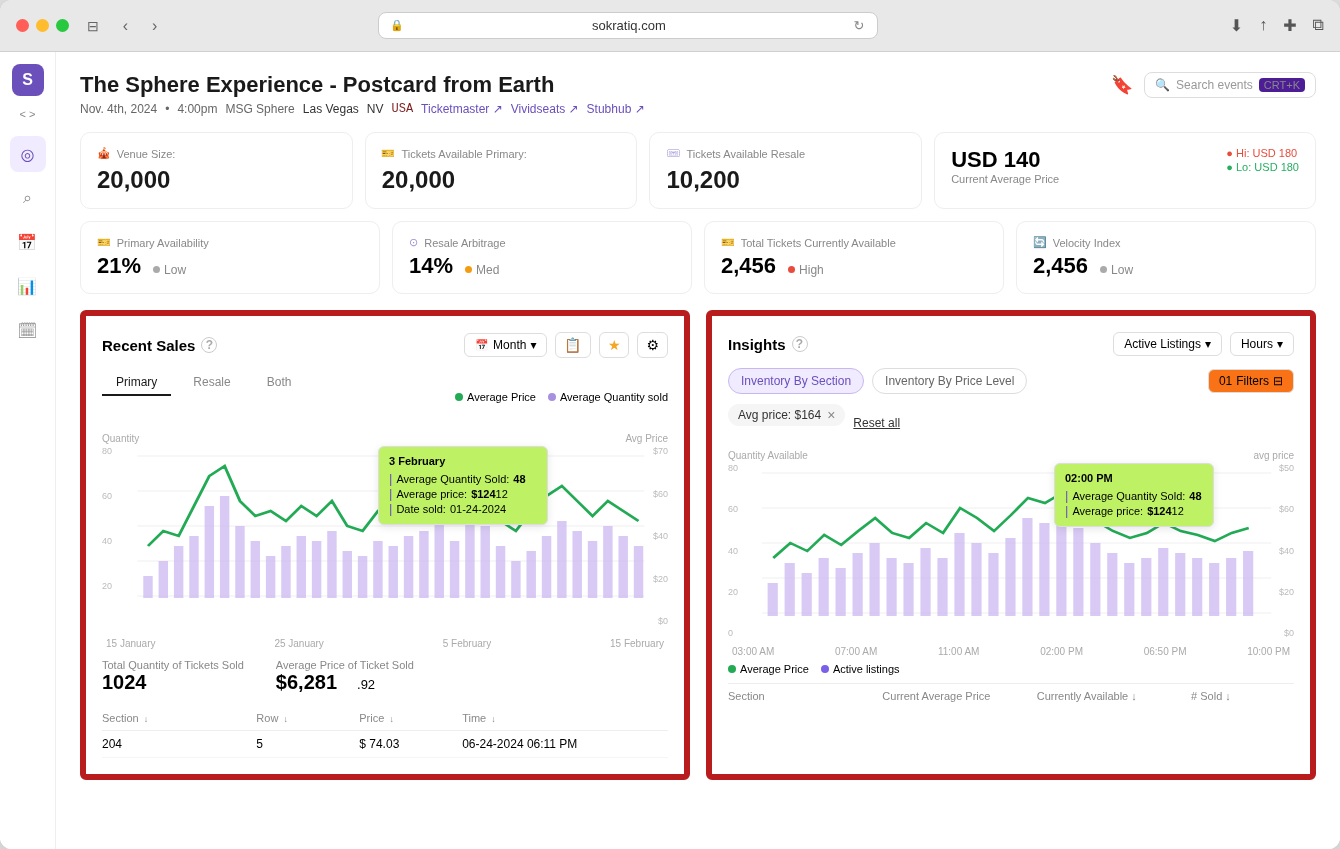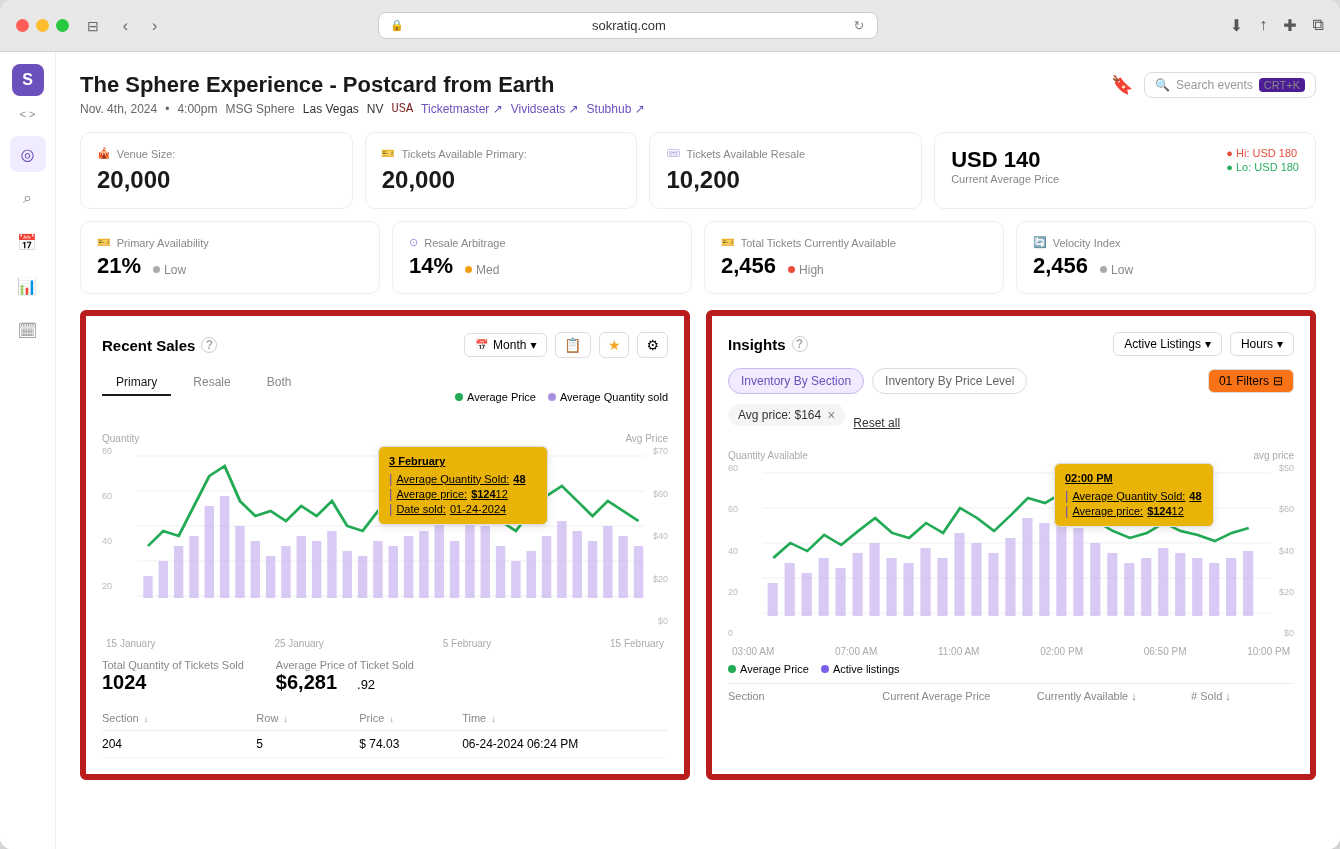--- a/index.html
+++ b/index.html
@@ -162,25 +162,24 @@
     .tab-btn.active { color: #1a1a1a; border-bottom: 2px solid #1a1a1a; font-weight: 500; }
 
     .legend { display: flex; gap: 12px; font-size: 11px; align-items: center; }
     .legend-item { display: flex; align-items: center; gap: 4px; }
     .legend-dot { width: 8px; height: 8px; border-radius: 50%; }
 
     .chart-area { position: relative; height: 200px; margin-bottom: 16px; }
     .chart-svg { width: 100%; height: 100%; }
 
     .chart-tooltip {
-      position: absolute; background: #eab308;
+      position: absolute; background: #bef264;
       border: 1px solid #ddd; border-radius: 6px;
       padding: 8px 10px; font-size: 11px;
       box-shadow: 0 2px 8px rgba(0,0,0,0.1);
-      text-decoration: underline;
     }
 
     .x-axis-labels {
       display: flex; justify-content: space-between;
       font-size: 10px; color: #aaa; margin-top: -4px; padding: 0 4px;
     }
 
     .sales-summary { display: flex; gap: 32px; margin-bottom: 12px; }
     .summary-item {}
     .summary-label { font-size: 11px; color: #888; }
@@ -553,21 +552,21 @@
           <div class="table-header">
             <span>Section <span class="sort-arrow">↓</span></span>
             <span>Row <span class="sort-arrow">↓</span></span>
             <span>Price <span class="sort-arrow">↓</span></span>
             <span>Time <span class="sort-arrow">↓</span></span>
           </div>
           <div class="table-row-data">
             <span>204</span>
             <span>5</span>
             <span>$ 74.03</span>
-            <span>06-24-2024 06:24 PM</span>
+            <span>06-24-2024 06:11 PM</span>
           </div>
         </div>
 
         <div class="panel">
           <div class="panel-header">
             <div class="panel-title">
               <span>Insights</span>
               <span style="color:#aaa; font-size:12px; border:1px solid #ccc; border-radius:50%; width:16px; height:16px; display:flex; align-items:center; justify-content:center; cursor:pointer;">?</span>
             </div>
             <div class="panel-actions">

